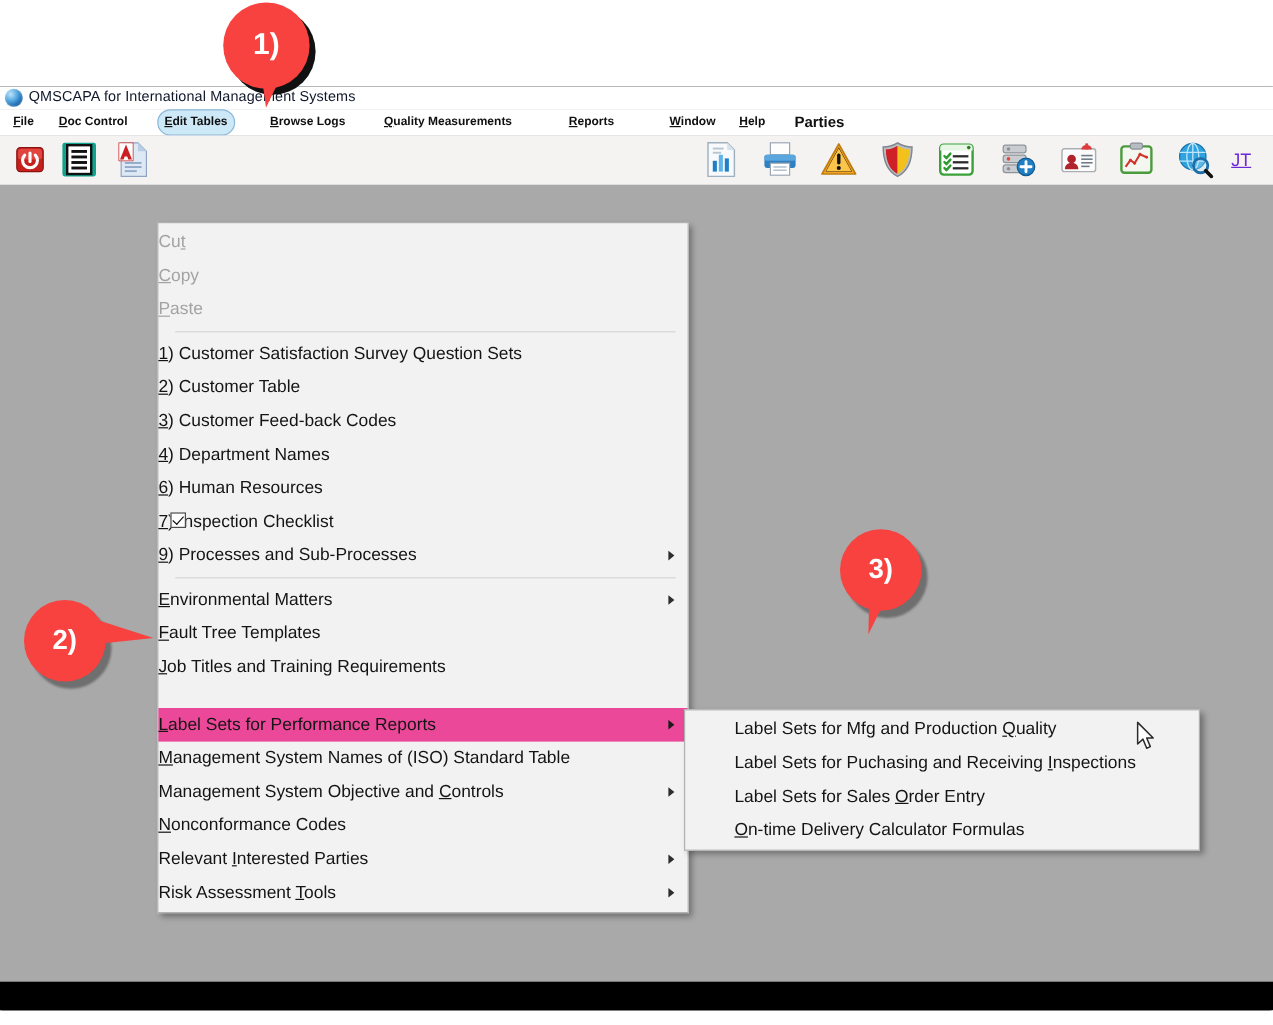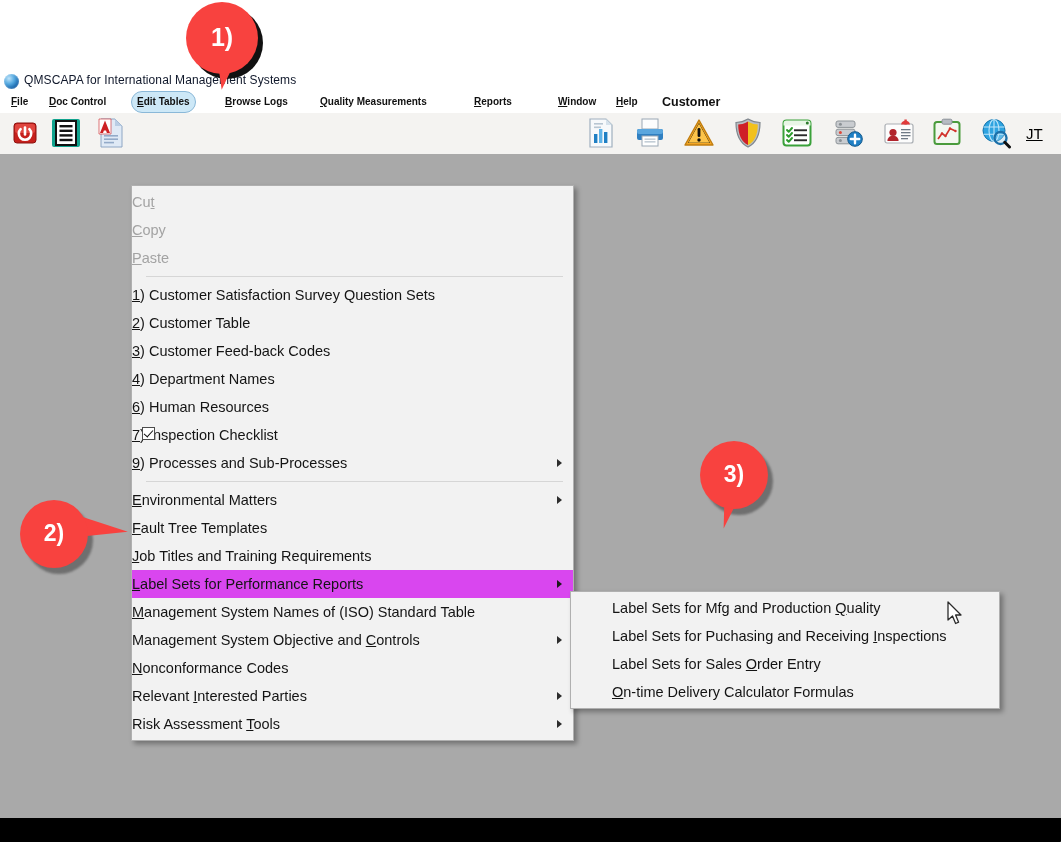--- a/index.html
+++ b/index.html
@@ -67,21 +67,21 @@
   #main-menu{left:131px;top:113px;width:443px;}
   #sub-menu{left:570px;top:519px;width:430px;}
   .mi{
     position:relative;height:28px;line-height:28px;
     font-size:14.5px;color:#141414;white-space:nowrap;
     box-sizing:border-box;
     cursor:default;
   }
   #sub-menu .mi{padding-left:41px;}
   .mi.disabled{color:#a3a3a3;}
-  .mi.hl{background:#d946ef;}
+  .mi.hl{background:#ec4899;margin-top:20px;}
   .mi .arrow{
     position:absolute;right:11px;top:10px;width:0;height:0;
     border-left:5px solid #2d2d2d;border-top:4px solid transparent;border-bottom:4px solid transparent;
   }
   .mi.hl .arrow{border-left-color:#1b1b1b;}
   .mi .chk{
     position:absolute;left:10px;top:6px;width:13px;height:13px;
     border:1px solid #4c4c4c;background:#fff;box-sizing:border-box;
   }
   .mi .chk:after{
@@ -136,21 +136,21 @@
 
     <div id="menubar">
         <div class="mb-item" style="left: 6px;"><span class="u">F</span>ile</div>
         <div class="mb-item" style="left: 44px;"><span class="u">D</span>oc Control</div>
         <div class="mb-item active" style="left: 131px; border-radius: 11px;"><span class="u">E</span>dit Tables</div>
         <div class="mb-item" style="left: 220px;"><span class="u">B</span>rowse Logs</div>
         <div class="mb-item" style="left: 315px;"><span class="u">Q</span>uality Measurements</div>
         <div class="mb-item" style="left: 469px;"><span class="u">R</span>eports</div>
         <div class="mb-item" style="left: 539px; margin-left: 14px;"><span class="u">W</span>indow</div>
         <div class="mb-item" style="left: 611px;"><span class="u">H</span>elp</div>
-        <div class="mb-item small" style="left: 657px;">Customer</div>
+        <div class="mb-item small" style="left: 657px;">Parties</div>
       </div>
 
     <div id="toolbar">
         <div class="tb" style="left: 9px;"><svg viewBox="0 0 32 32" width="32" height="32">
             <rect x="5" y="6" width="22" height="20" rx="3" fill="#c6201c" stroke="#8c1210" stroke-width="1"></rect>
             <rect x="6" y="7" width="20" height="9" rx="2.5" fill="#e0453f"></rect>
             <path d="M16 10.5 v7" stroke="#fff" stroke-width="2.6" stroke-linecap="round"></path>
             <path d="M11.6 12.2a6.2 6.2 0 1 0 8.8 0" fill="none" stroke="#fff" stroke-width="2.6" stroke-linecap="round"></path>
           </svg></div>
         <div class="tb" style="left: 50px;"><svg viewBox="0 0 32 32" width="32" height="32">
@@ -253,21 +253,21 @@
         <div class="tb" style="left: 980px;"><svg viewBox="0 0 32 32" width="32" height="32">
             <circle cx="14" cy="13.5" r="11" fill="#2ea3e0" stroke="#1572aa" stroke-width="1"></circle>
             <g fill="none" stroke="#bfe6fa" stroke-width="1.1">
               <ellipse cx="14" cy="13.5" rx="5" ry="11"></ellipse>
               <path d="M3.3 10 h21.4 M3.3 17.2 h21.4 M14 2.5 v22"></path>
             </g>
             <circle cx="20.5" cy="21" r="6" fill="none" stroke="#1c6fa8" stroke-width="2.4"></circle>
             <circle cx="20.5" cy="21" r="4.8" fill="rgba(180,225,250,.35)"></circle>
             <path d="M24.8 25.3 L29.5 30" stroke="#111" stroke-width="3" stroke-linecap="round"></path>
           </svg></div>
-        <div style="position: absolute; left: 1026px; top: 12px; font-size: 15px; color: #000000; white-space: nowrap; text-decoration: underline;">JT</div>
+        <div style="position: absolute; left: 1026px; top: 12px; font-size: 15px; color: #6d28d9; white-space: nowrap; text-decoration: underline;">JT</div>
       </div>
 
     <div id="client"></div>
 
     <div id="main-menu" class="menu">
         <div class="mi disabled"><span>Cu<span class="u">t</span></span></div>
         <div class="mi disabled"><span><span class="u">C</span>opy</span></div>
         <div class="mi disabled"><span><span class="u">P</span>aste</span></div>
         <div class="sep"></div>
         <div class="mi"><span><span class="u">1</span>) Customer Satisfaction Survey Question Sets</span></div>

